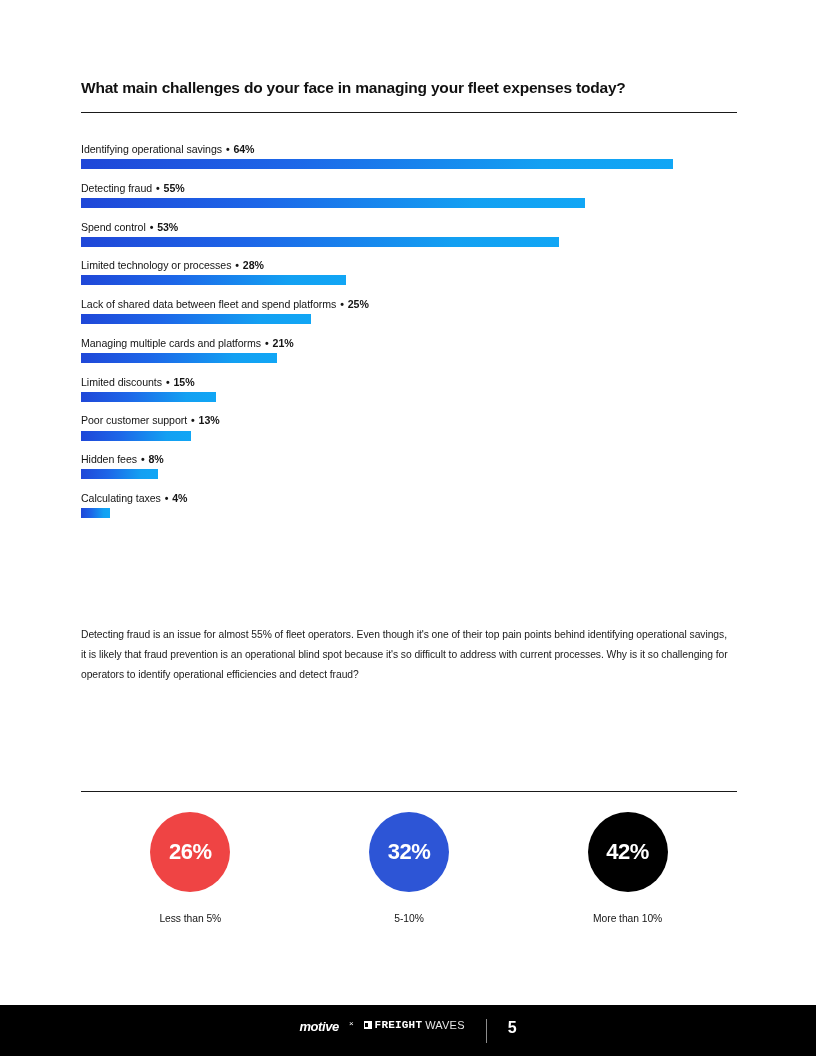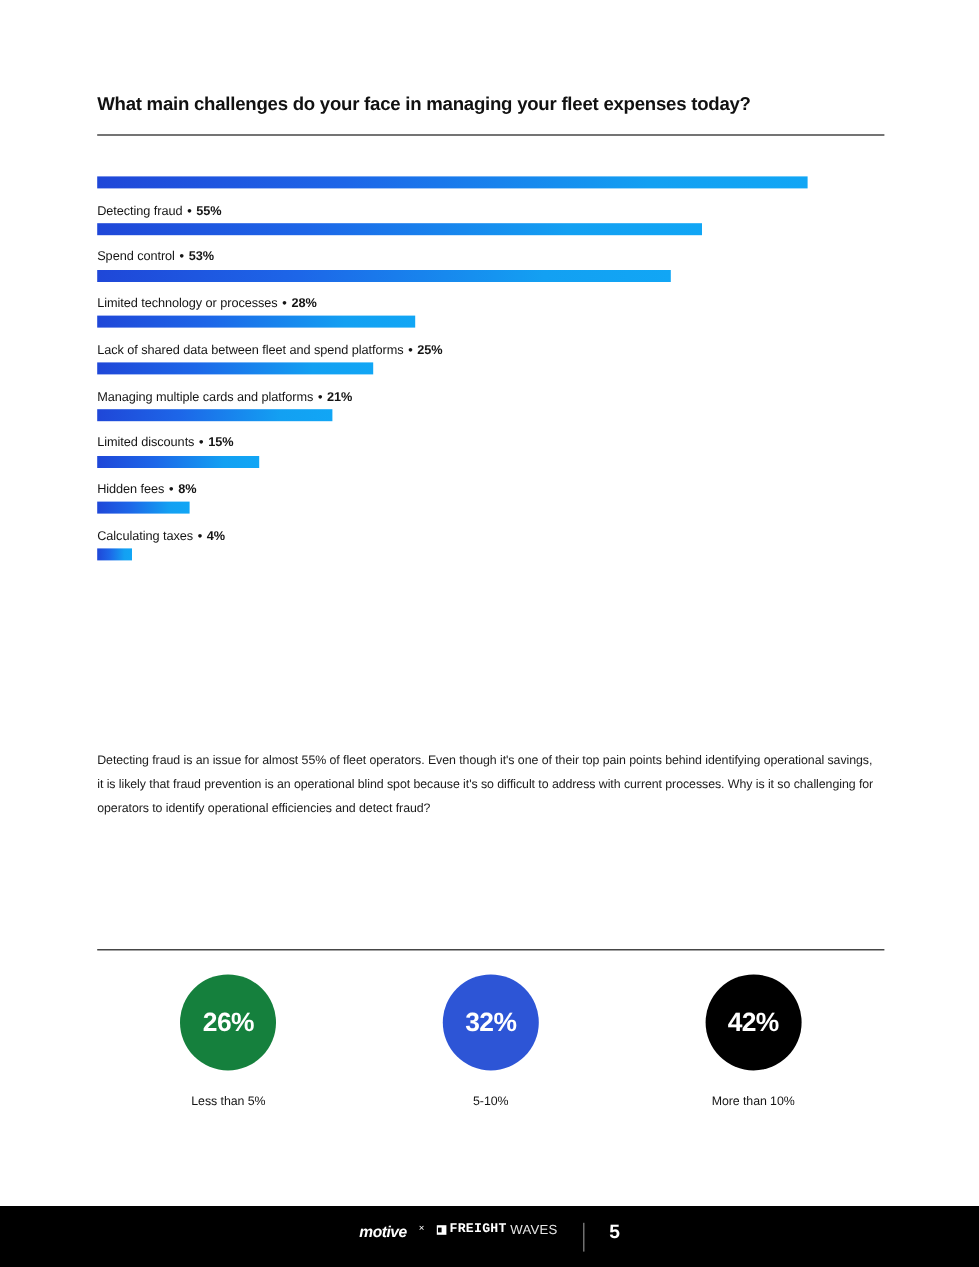--- a/index.html
+++ b/index.html
@@ -226,20 +226,21 @@
 </head>
 <body>
 
 <div class="page">
 
   <h1 class="q1-heading">What main challenges do your face in managing your fleet expenses today?</h1>
   <div class="rule rule-1"></div>
 
   <div class="bars">
       <div class="bar-row">
+        <div class="bar-label"><span>Identifying operational savings</span><span class="dot"> • </span><span class="pct">64%</span></div>
         <div class="bar-track">
           <div class="bar-fill" style="width: 592px;"></div>
         </div>
       </div>
       <div class="bar-row">
         <div class="bar-label"><span>Detecting fraud</span><span class="dot"> • </span><span class="pct">55%</span></div>
         <div class="bar-track">
           <div class="bar-fill" style="width: 504px;"></div>
         </div>
       </div>
@@ -264,20 +265,26 @@
       <div class="bar-row">
         <div class="bar-label"><span>Managing multiple cards and platforms</span><span class="dot"> • </span><span class="pct">21%</span></div>
         <div class="bar-track">
           <div class="bar-fill" style="width: 196px;"></div>
         </div>
       </div>
       <div class="bar-row">
         <div class="bar-label"><span>Limited discounts</span><span class="dot"> • </span><span class="pct">15%</span></div>
         <div class="bar-track">
           <div class="bar-fill" style="width: 135px;"></div>
+        </div>
+      </div>
+      <div class="bar-row">
+        <div class="bar-label"><span>Poor customer support</span><span class="dot"> • </span><span class="pct">13%</span></div>
+        <div class="bar-track">
+          <div class="bar-fill" style="width: 110px;"></div>
         </div>
       </div>
       <div class="bar-row">
         <div class="bar-label"><span>Hidden fees</span><span class="dot"> • </span><span class="pct">8%</span></div>
         <div class="bar-track">
           <div class="bar-fill" style="width: 77px;"></div>
         </div>
       </div>
       <div class="bar-row">
         <div class="bar-label"><span>Calculating taxes</span><span class="dot"> • </span><span class="pct">4%</span></div>
@@ -286,21 +293,21 @@
         </div>
       </div>
     </div>
 
   <p class="paragraph">Detecting fraud is an issue for almost 55% of fleet operators. Even though it's one of their top pain points behind identifying operational savings, it is likely that fraud prevention is an operational blind spot because it's so difficult to address with current processes. Why is it so challenging for operators to identify operational efficiencies and detect fraud?</p>
 
   <div class="rule rule-2"></div>
 
   <div class="circles">
       <div class="circle-item">
-        <div class="circle" style="background: #15803d;">26%</div>
+        <div class="circle" style="background: #ef4444;">26%</div>
         <div class="circle-caption">Less than 5%</div>
       </div>
       <div class="circle-item">
         <div class="circle" style="background: rgb(45, 85, 214); text-align: center;">32%</div>
         <div class="circle-caption">5-10%</div>
       </div>
       <div class="circle-item">
         <div class="circle" style="background: rgb(0, 0, 0);">42%</div>
         <div class="circle-caption">More than 10%</div>
       </div>

